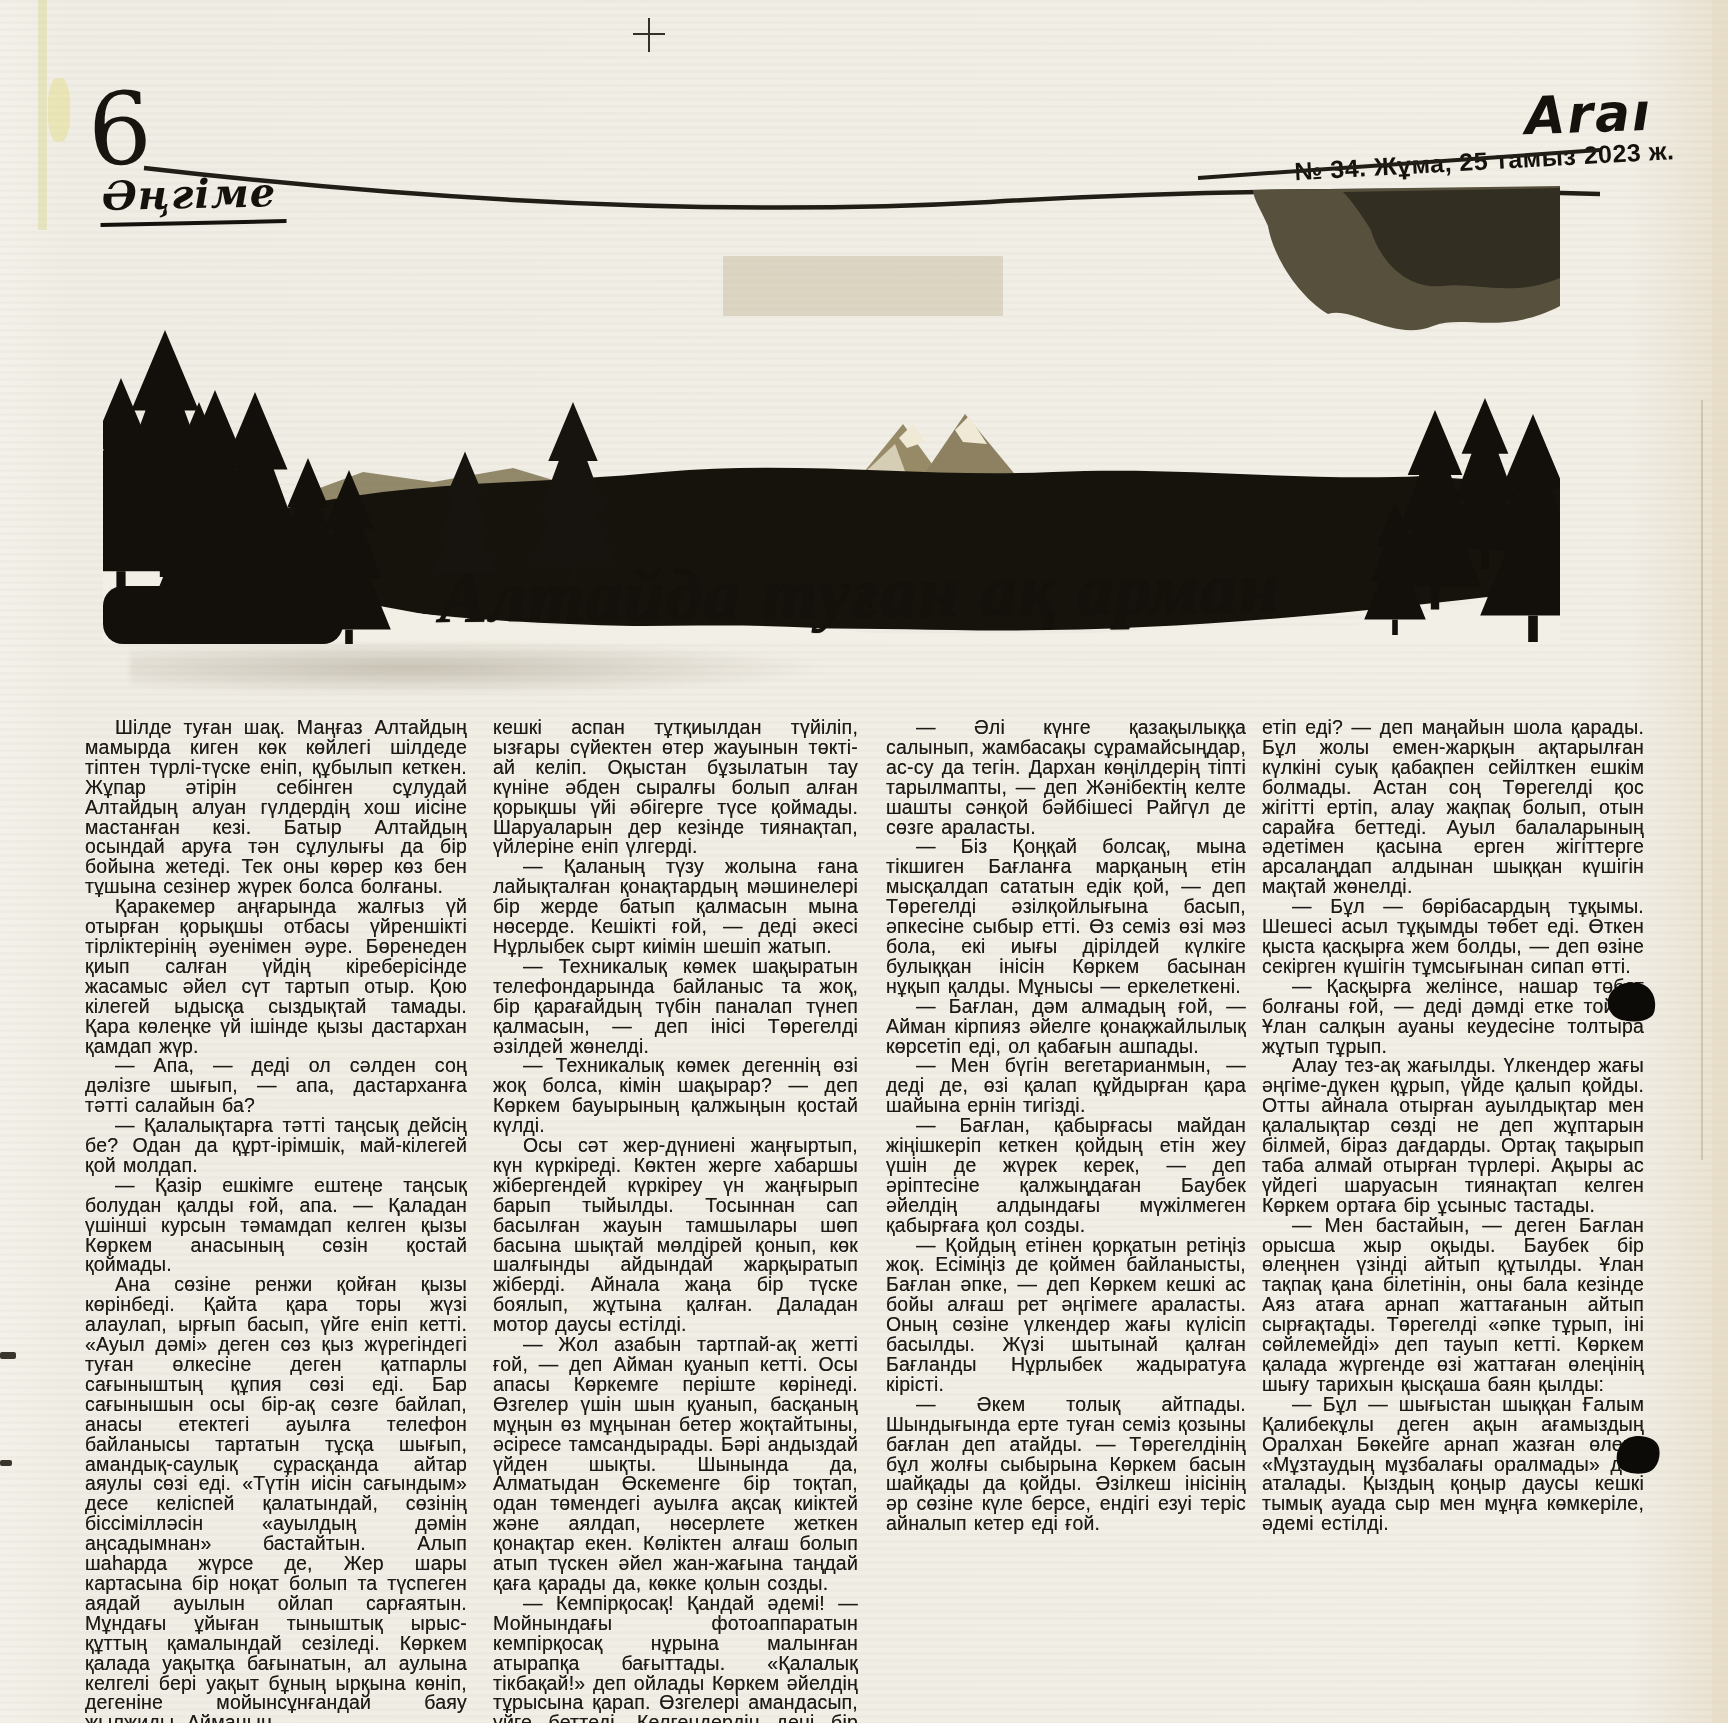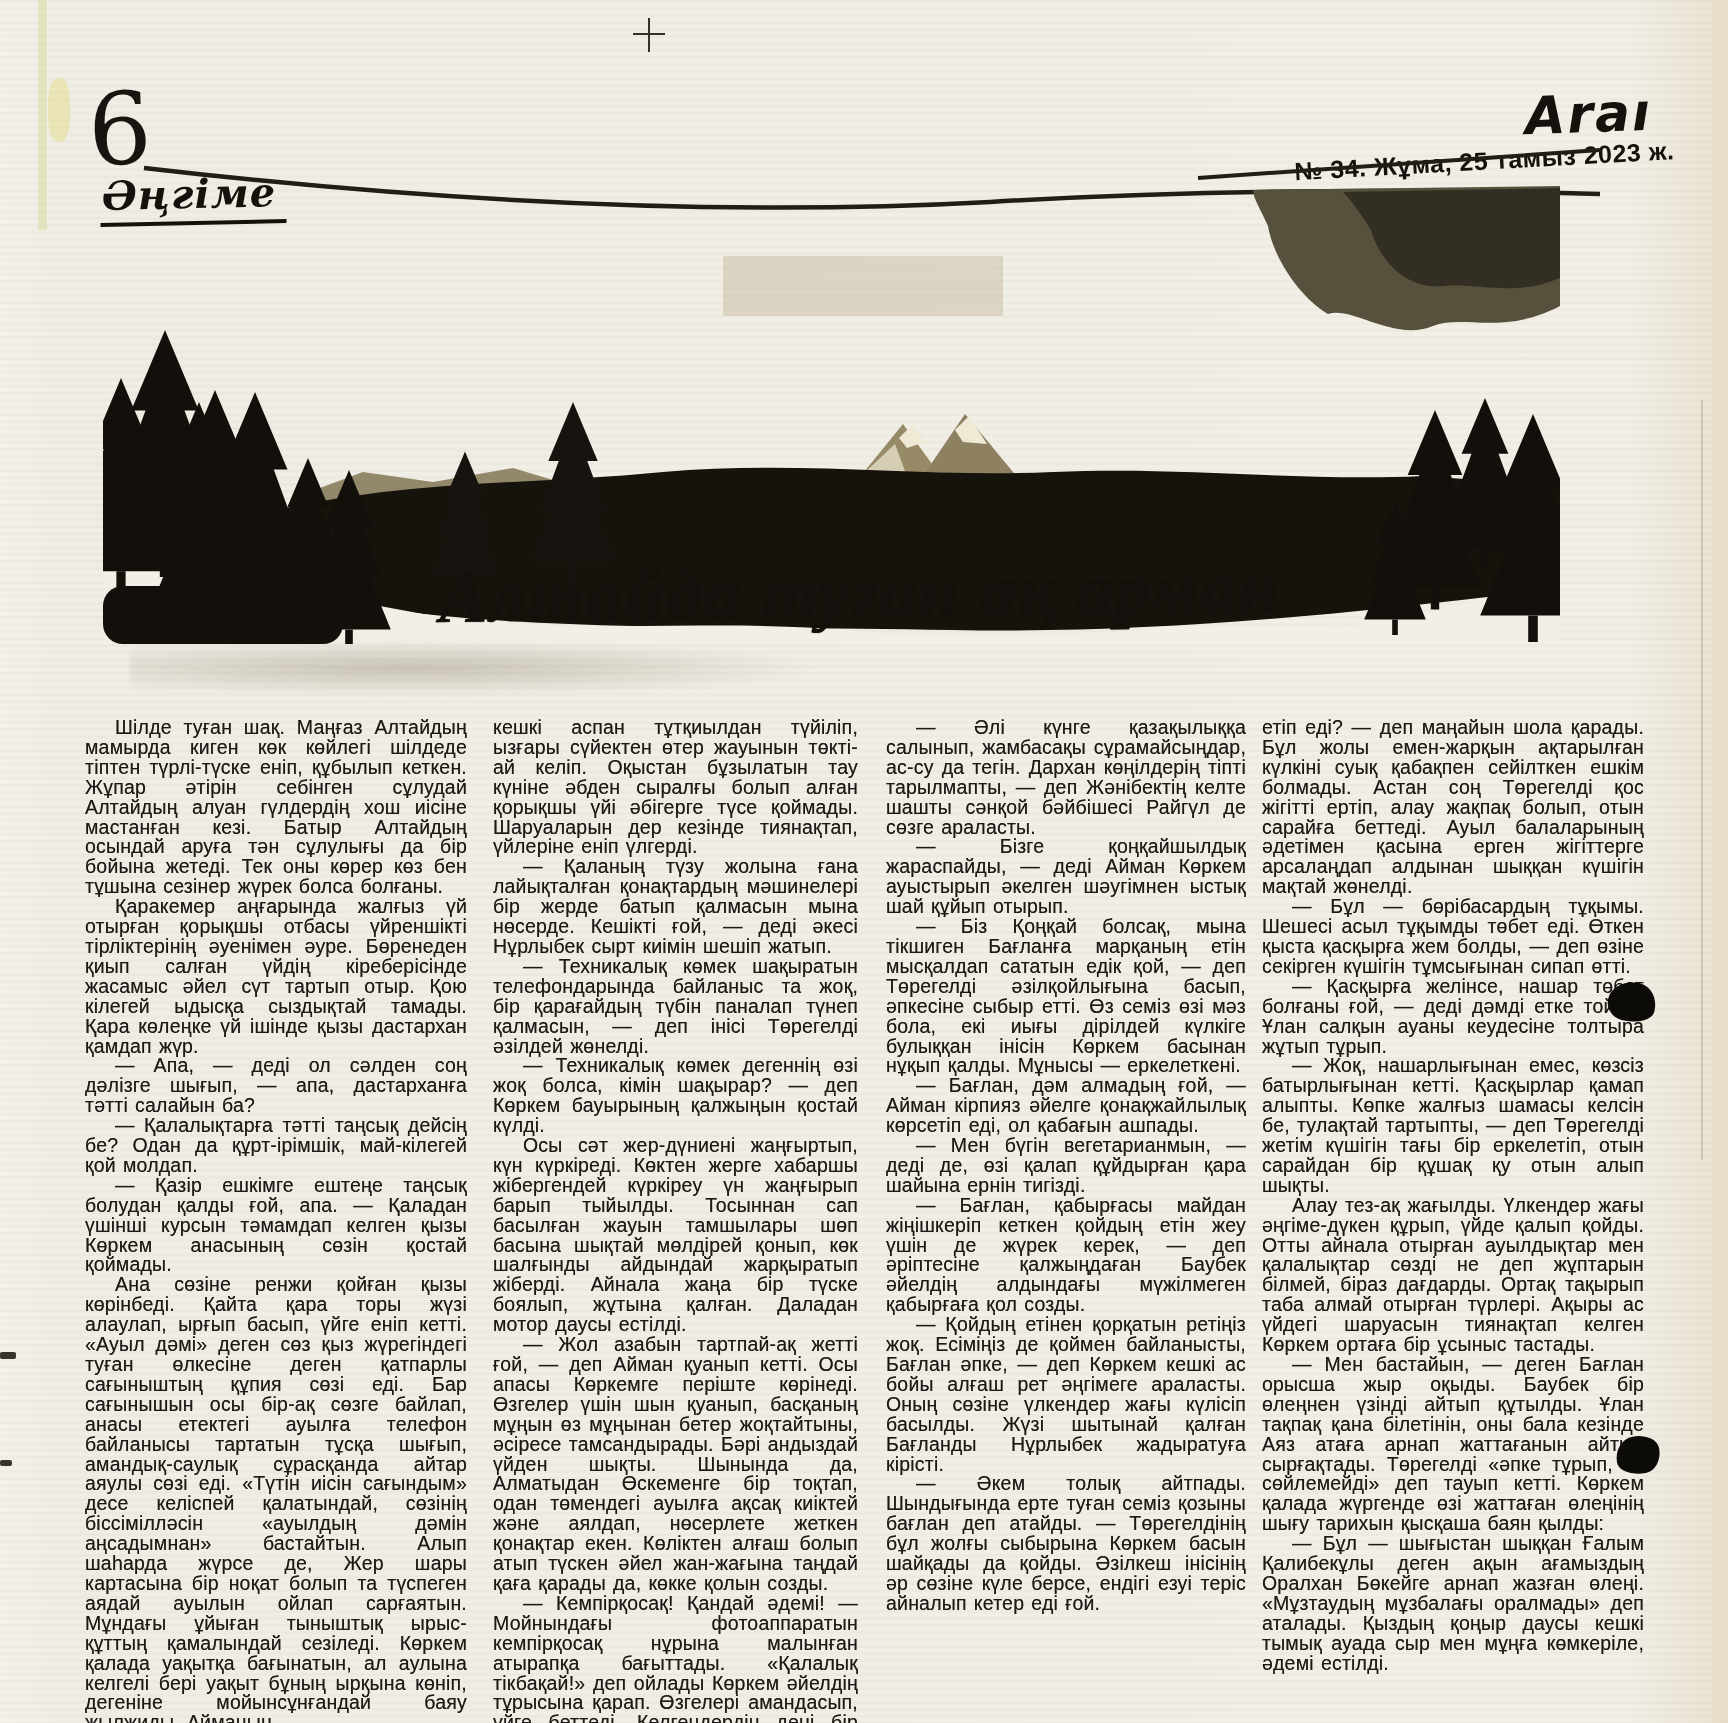--- a/index.html
+++ b/index.html
@@ -147,33 +147,31 @@
       <p>кешкі аспан тұтқиылдан түйіліп, ызғары сүйектен өтер жауынын төкті-ай келіп. Оқыстан бұзылатын тау күніне әбден сыралғы болып алған қорықшы үйі әбігерге түсе қоймады. Шаруаларын дер кезінде тиянақтап, үйлеріне еніп үлгерді.</p>
       <p>— Қаланың түзу жолына ғана лайықталған қонақтардың мәшинелері бір жерде батып қалмасын мына нөсерде. Кешікті ғой, — деді әкесі Нұрлыбек сырт киімін шешіп жатып.</p>
       <p>— Техникалық көмек шақыратын телефондарында байланыс та жоқ, бір қарағайдың түбін паналап түнеп қалмасын, — деп інісі Төрегелді әзілдей жөнелді.</p>
       <p>— Техникалық көмек дегеннің өзі жоқ болса, кімін шақырар? — деп Көркем бауырының қалжыңын қостай күлді.</p>
       <p>Осы сәт жер-дүниені жаңғыртып, күн күркіреді. Көктен жерге хабаршы жібергендей күркіреу үн жаңғырып барып тыйылды. Тосыннан сап басылған жауын тамшылары шөп басына шықтай мөлдірей қонып, көк шалғынды айдындай жарқыратып жіберді. Айнала жаңа бір түске боялып, жұтына қалған. Даладан мотор даусы естілді.</p>
       <p>— Жол азабын тартпай-ақ жетті ғой, — деп Айман қуанып кетті. Осы апасы Көркемге періште көрінеді. Өзгелер үшін шын қуанып, басқаның мұңын өз мұңынан бетер жоқтайтыны, әсіресе тамсандырады. Бәрі андыздай үйден шықты. Шынында да, Алматыдан Өскеменге бір тоқтап, одан төмендегі ауылға ақсақ киіктей және аялдап, нөсерлете жеткен қонақтар екен. Көліктен алғаш болып атып түскен әйел жан-жағына таңдай қаға қарады да, көкке қолын созды.</p>
       <p>— Кемпірқосақ! Қандай әдемі! — Мойнындағы фотоаппаратын кемпірқосақ нұрына малынған атырапқа бағыттады. «Қалалық тікбақай!» деп ойлады Көркем әйелдің тұрысына қарап. Өзгелері амандасып, үйге беттеді. Келгендердің дені бір мекемеде істейтін әріптестер екен. Алтайдың нөсерінен соң ауада денені қалтыратар сыз пайда болған. Күн көрмеген, желдің өтінде тотықпаған қалалықтарға бұл сыз</p>
     </div>
   <div class="col col-3">
       <p>— Әлі күнге қазақылыққа салынып, жамбасақы сұрамайсыңдар, ас-су да тегін. Дархан көңілдерің тіпті тарылмапты, — деп Жәнібектің келте шашты сәнқой бәйбішесі Райгүл де сөзге араласты.</p>
-      <p>— Бізге қоңқайшылдық жараспайды, — деді Айман Көркем ауыстырып әкелген шәугімнен ыстық шай құйып отырып.</p>
       <p>— Біз Қоңқай болсақ, мына тікшиген Бағланға марқаның етін мысқалдап сататын едік қой, — деп Төрегелді әзілқойлығына басып, әпкесіне сыбыр етті. Өз семіз өзі мәз бола, екі иығы дірілдей күлкіге булыққан інісін Көркем басынан нұқып қалды. Мұнысы — еркелеткені.</p>
       <p>— Бағлан, дәм алмадың ғой, — Айман кірпияз әйелге қонақжайлылық көрсетіп еді, ол қабағын ашпады.</p>
       <p>— Мен бүгін вегетарианмын, — деді де, өзі қалап құйдырған қара шайына ернін тигізді.</p>
       <p>— Бағлан, қабырғасы майдан жіңішкеріп кеткен қойдың етін жеу үшін де жүрек керек, — деп әріптесіне қалжыңдаған Баубек әйелдің алдындағы мүжілмеген қабырғаға қол созды.</p>
       <p>— Қойдың етінен қорқатын ретіңіз жоқ. Есіміңіз де қоймен байланысты, Бағлан әпке, — деп Көркем кешкі ас бойы алғаш рет әңгімеге араласты. Оның сөзіне үлкендер жағы күлісіп басылды. Жүзі шытынай қалған Бағланды Нұрлыбек жадыратуға кірісті.</p>
       <p>— Әкем толық айтпады. Шындығында ерте туған семіз қозыны бағлан деп атайды. — Төрегелдінің бұл жолғы сыбырына Көркем басын шайқады да қойды. Әзілкеш інісінің әр сөзіне күле берсе, ендігі езуі теріс айналып кетер еді ғой.</p>
     </div>
   <div class="col col-4">
       <p>етіп еді? — деп маңайын шола қарады. Бұл жолы емен-жарқын ақтарылған күлкіні суық қабақпен сейілткен ешкім болмады. Астан соң Төрегелді қос жігітті ертіп, алау жақпақ болып, отын сарайға беттеді. Ауыл балаларының әдетімен қасына ерген жігіттерге арсалаңдап алдынан шыққан күшігін мақтай жөнелді.</p>
       <p>— Бұл — бөрібасардың тұқымы. Шешесі асыл тұқымды төбет еді. Өткен қыста қасқырға жем болды, — деп өзіне секірген күшігін тұмсығынан сипап өтті.</p>
       <p>— Қасқырға желінсе, нашар төбет болғаны ғой, — деді дәмді етке тойған Ұлан салқын ауаны кеудесіне толтыра жұтып тұрып.</p>
-      <p>— Жоқ, нашарлығынан емес, көзсіз батырлығынан кетті. Қасқырлар қамап алыпты. Көпке жалғыз шамасы келсін бе, тулақтай тартыпты, — деп Төрегелді жетім күшігін тағы бір еркелетіп, отын сарайдан бір құшақ қу отын алып шықты.</p>
       <p>Алау тез-ақ жағылды. Үлкендер жағы әңгіме-дүкен құрып, үйде қалып қойды. Отты айнала отырған ауылдықтар мен қалалықтар сөзді не деп жұптарын білмей, біраз дағдарды. Ортақ тақырып таба алмай отырған түрлері. Ақыры ас үйдегі шаруасын тиянақтап келген Көркем ортаға бір ұсыныс тастады.</p>
       <p>— Мен бастайын, — деген Бағлан орысша жыр оқыды. Баубек бір өлеңнен үзінді айтып құтылды. Ұлан тақпақ қана білетінін, оны бала кезінде Аяз атаға арнап жаттағанын айтып сырғақтады. Төрегелді «әпке тұрып, іні сөйлемейді» деп тауып кетті. Көркем қалада жүргенде өзі жаттаған өлеңінің шығу тарихын қысқаша баян қылды:</p>
       <p>— Бұл — шығыстан шыққан Ғалым Қалибекұлы деген ақын ағамыздың Оралхан Бөкейге арнап жазған өлеңі. «Мұзтаудың мұзбалағы оралмады» деп аталады. Қыздың қоңыр даусы кешкі тымық ауада сыр мен мұңға көмкеріле, әдемі естілді.</p>
     </div>
 </div>
 
 <div class="ink-blot blot-a"></div>
 <div class="ink-blot blot-b"></div>
 <div class="edge-dash dash-a"></div>
 <div class="edge-dash dash-b"></div>

